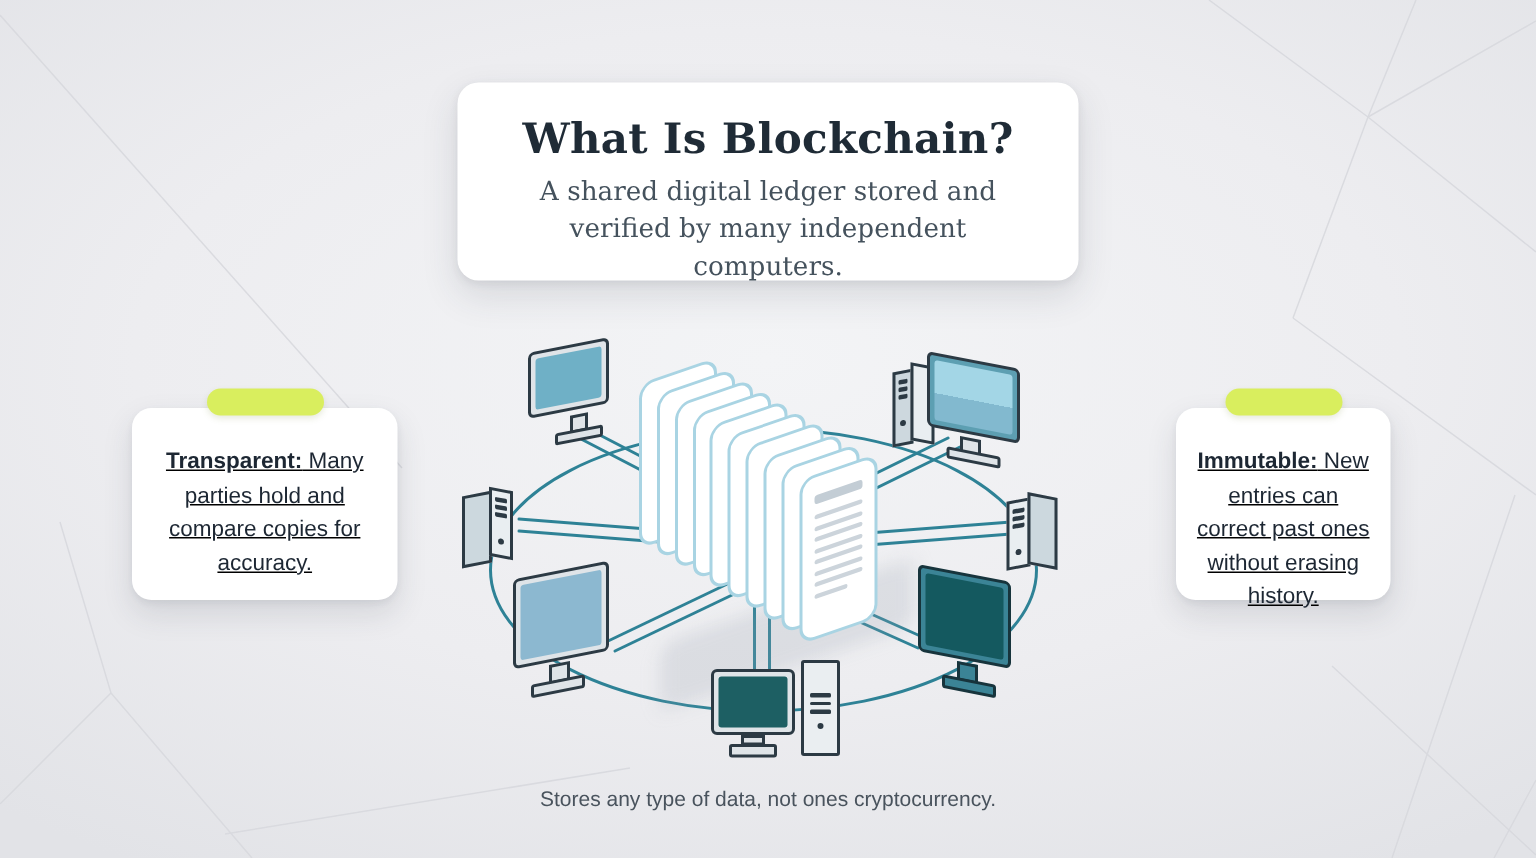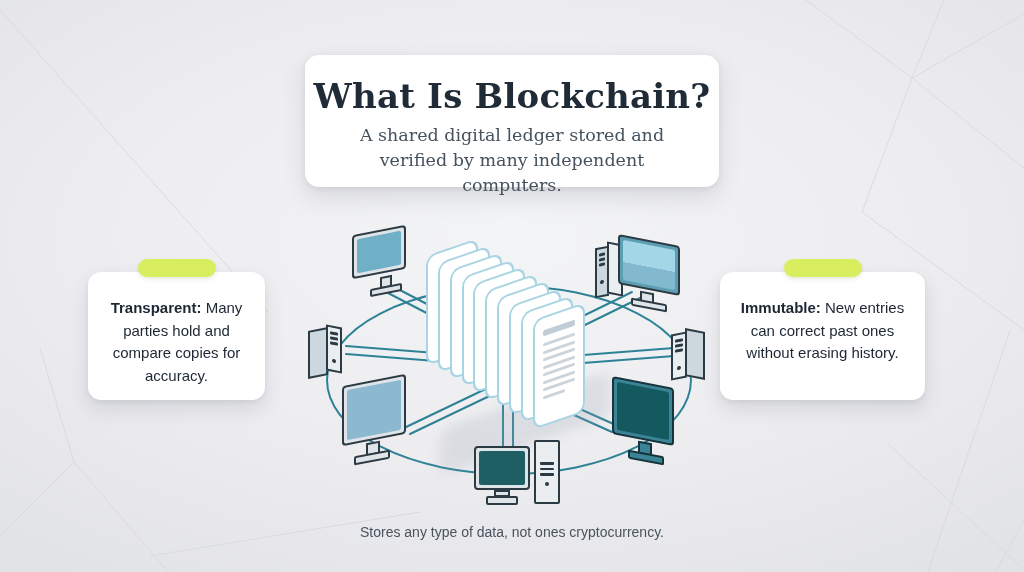--- a/index.html
+++ b/index.html
@@ -14,35 +14,35 @@
 
   
   .title-card{
     position:absolute;left:50%;top:55px;transform:translateX(-50%);
     width:414px;height:132px;background:#fff;border-radius:14px;
     box-shadow:0 10px 24px rgba(45,55,70,.13), 0 2px 6px rgba(45,55,70,.08);
     text-align:center;z-index:10;box-sizing:border-box;padding-top:21px;
   }
   .title-card h1{
     margin:0;font-family:"DejaVu Serif","Liberation Serif",serif;
-    font-weight:700;font-size:34px;color:#1f2b36;letter-spacing:.2px;
+    font-weight:700;font-size:28px;color:#1f2b36;letter-spacing:.2px;
   }
   .title-card p{
     margin:7px auto 0;width:350px;font-family:"DejaVu Serif","Liberation Serif",serif;
     font-size:17.5px;line-height:1.42;color:#45525d;
   }
 
   
   .side-card{
     position:absolute;top:272px;height:128px;background:#fff;border-radius:13px;
     box-shadow:0 9px 20px rgba(45,55,70,.13), 0 2px 5px rgba(45,55,70,.07);
-    z-index:10;box-sizing:border-box;text-align:center;
+    z-index:10;box-sizing:border-box;text-align:center;text-decoration:underline;
   }
   .side-card.left{left:88px;width:177px;}
-  .side-card.right{left:720px;width:205px;}
+  .side-card.right{left:784px;width:143px;}
   .pill{
     position:absolute;left:50%;top:-13px;transform:translateX(-50%);
     width:78px;height:18px;border-radius:9px;background:#d9ee5e;
     box-shadow:0 2px 4px rgba(120,140,60,.18);
   }
   .side-card .txt{
     padding:25px 13px 0;font-size:15px;line-height:1.5;color:#1d2733;
   }
   .side-card .txt b{font-weight:700;}
 

